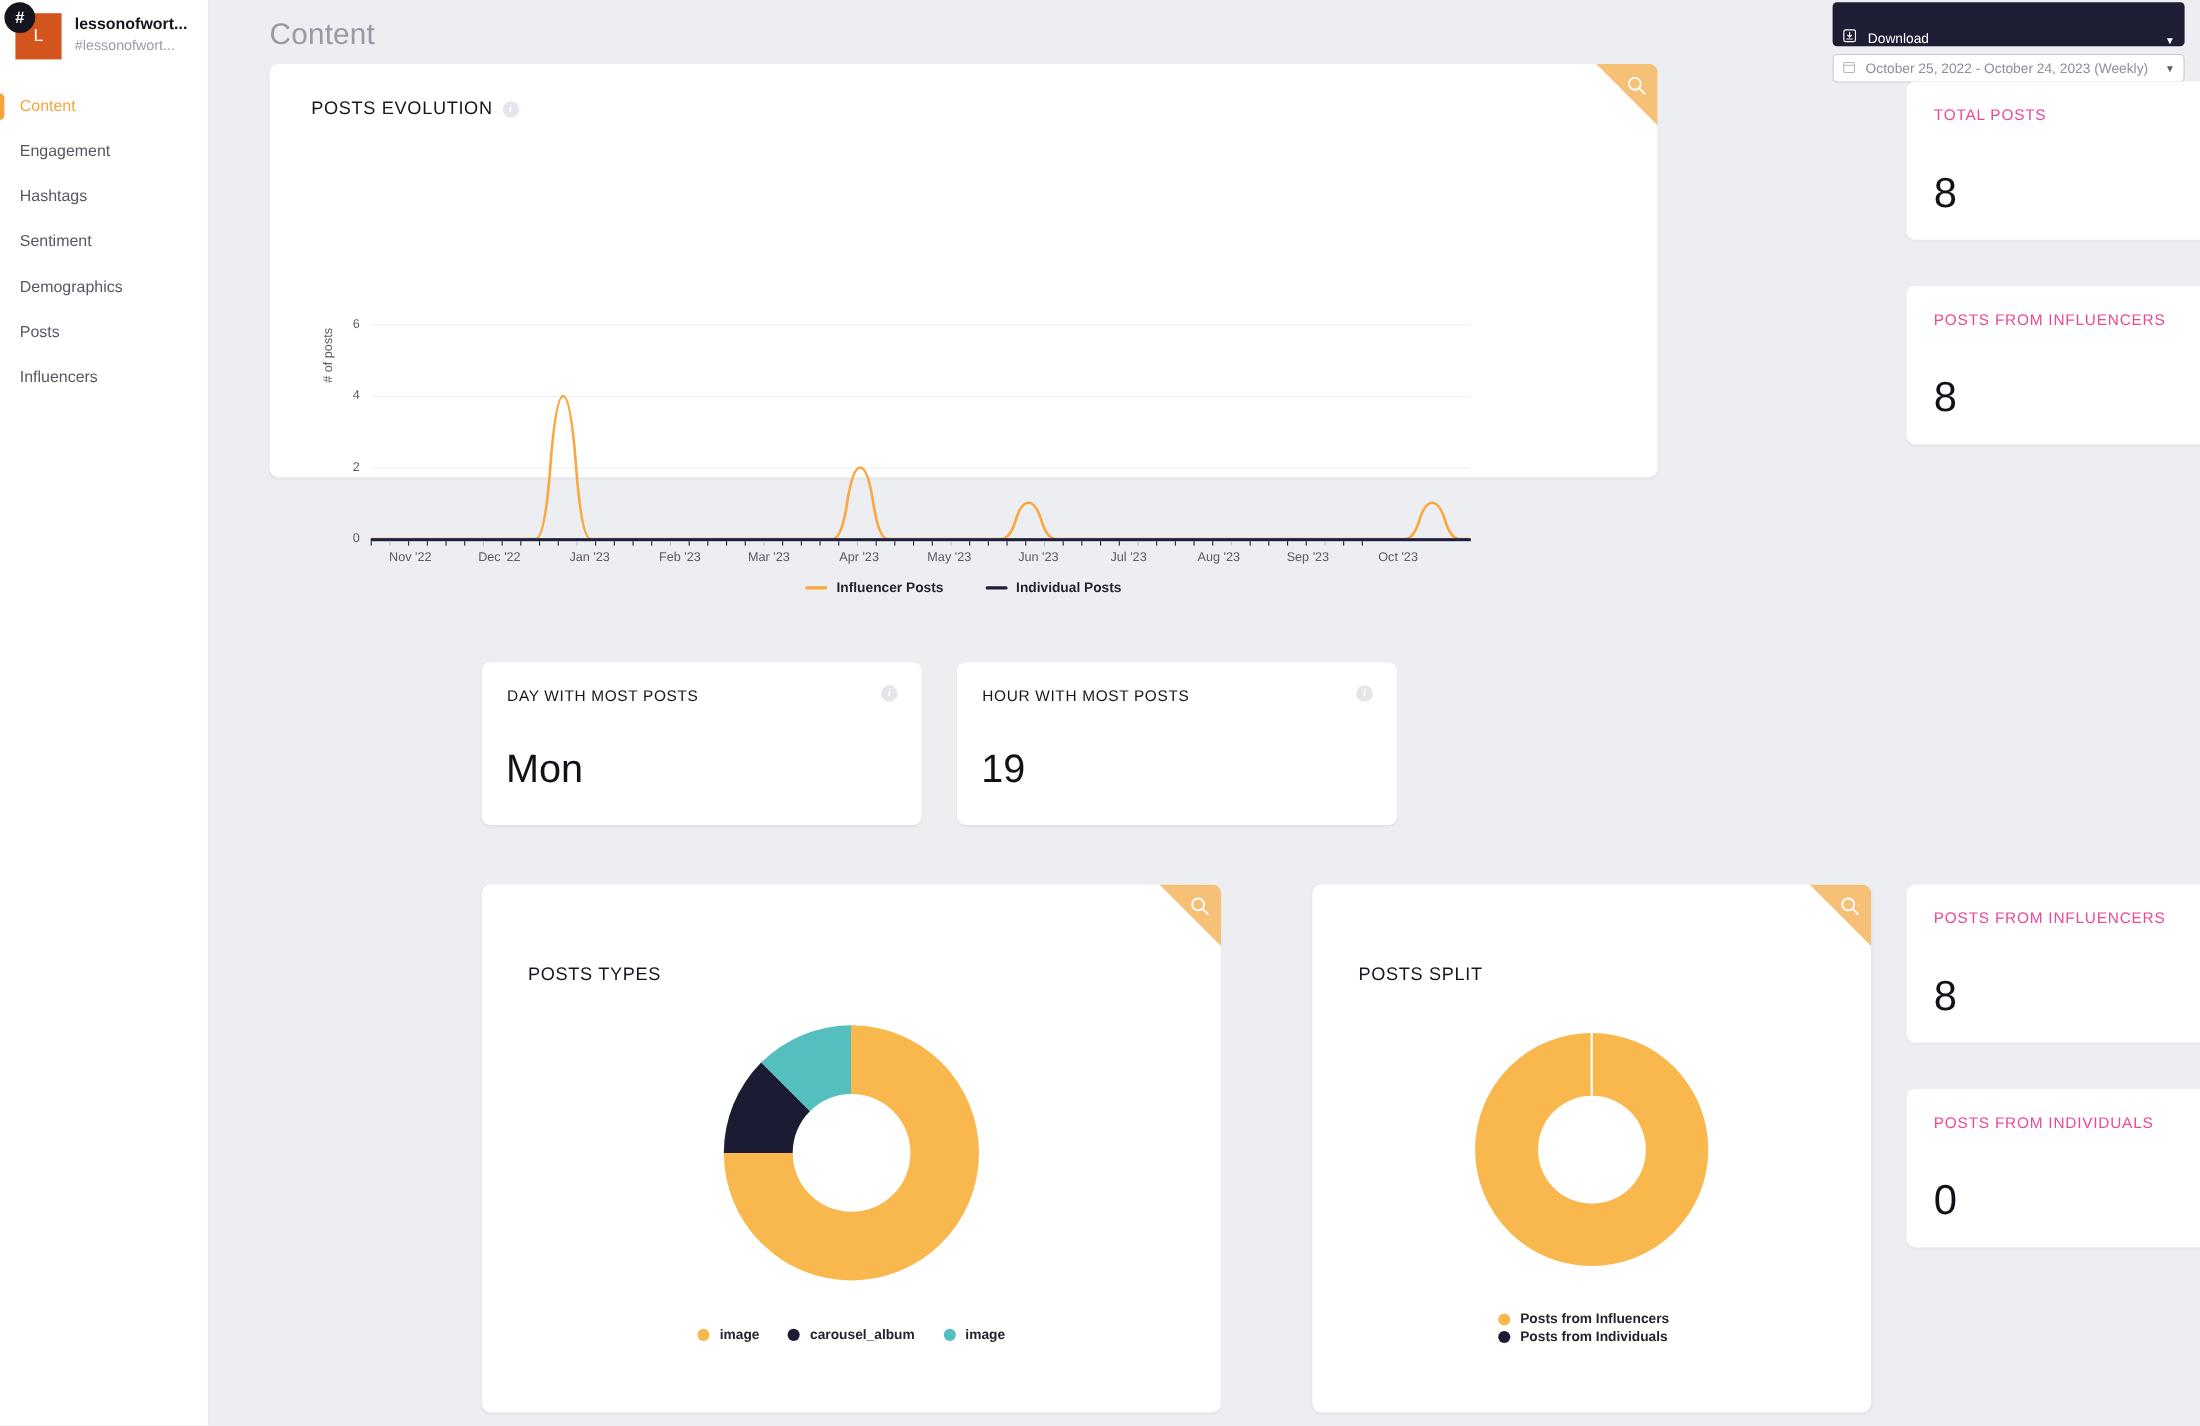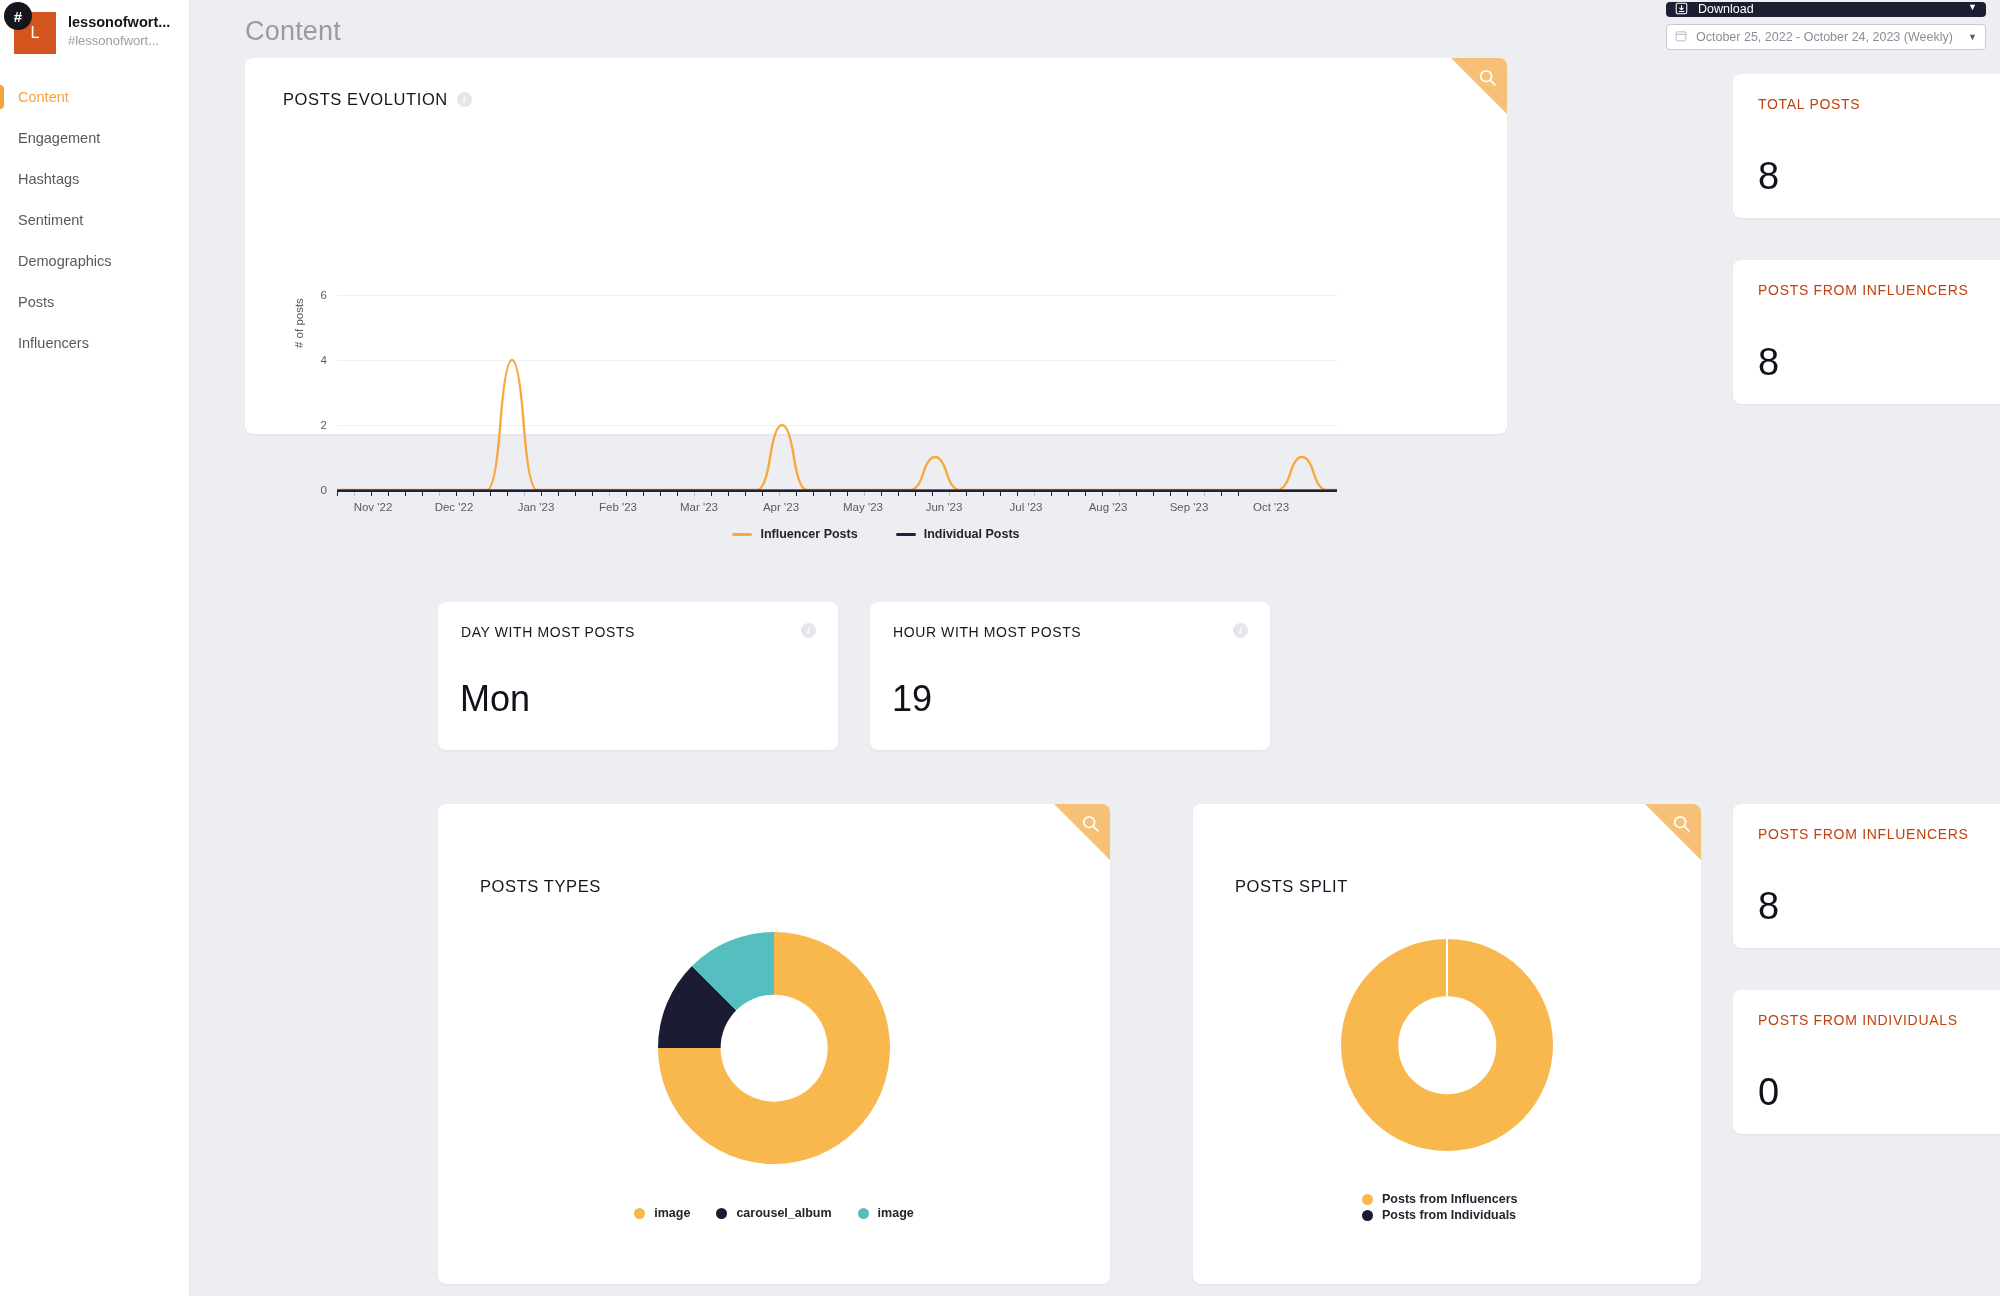--- a/index.html
+++ b/index.html
@@ -52,22 +52,22 @@
   
   .main { flex: 1; position: relative; height: 1296px; padding: 0 0 0 0; }
 
   .topbar { display: flex; align-items: flex-start; padding: 0; height: 58px; position: relative; }
   .page-title {
     font-size: 27px; color: #9a9aa6; font-weight: 400;
     position: absolute; left: 55px; top: 16px; letter-spacing: .2px;
   }
   .top-controls { position: absolute; right: 14px; top: 2px; width: 320px; }
   .download-btn {
-    height: 15px; background: #1d1d33; color: #fff; border-radius: 4px;
-    display: flex; align-items: flex-start; padding: 0 9px; font-size: 12.5px;
+    height: 40px; background: #1d1d33; color: #fff; border-radius: 4px;
+    display: flex; align-items: flex-end; padding: 0 9px; font-size: 12.5px;
     cursor: pointer; position: relative;
   }
   .download-btn .lbl { margin-left: 10px; }
   .download-btn .caret { position: absolute; right: 9px; font-size: 9px; }
   .date-btn {
     margin-top: 7px; height: 26px; background: #fff; border: 1px solid #c9cbd3;
     border-radius: 4px; display: flex; align-items: center; padding: 0 8px;
     font-size: 12.5px; color: #8d8d99; cursor: pointer; position: relative;
   }
   .date-btn .lbl { margin-left: 9px; }
@@ -119,21 +119,21 @@
     position: absolute; left: 0; top: 300px; width: 1262px;
     display: flex; justify-content: center; gap: 38px; align-items: center;
   }
   .legend-item { display: flex; align-items: center; font-size: 12.5px; font-weight: 700; color: #24242f; }
   .legend-dash { width: 20px; height: 3px; border-radius: 2px; margin-right: 8px; }
 
   
   .kpi { padding: 0; }
   .kpi-title {
     position: absolute; left: 25px; top: 22px; font-size: 14px;
-    letter-spacing: .7px; color: #c2410c;
+    letter-spacing: .7px; color: #ec4899;
   }
   .kpi-info {
     position: absolute; right: 22px; top: 21px;
     width: 15px; height: 15px; border-radius: 50%; background: #e4e6ec;
     color: #fff; font-size: 10px; font-weight: 700; font-style: italic;
     display: flex; align-items: center; justify-content: center;
     font-family: "Liberation Serif", serif;
   }
   .kpi-value { position: absolute; left: 25px; bottom: 20px; font-size: 38px; color: #111119; font-weight: 400; }
 

